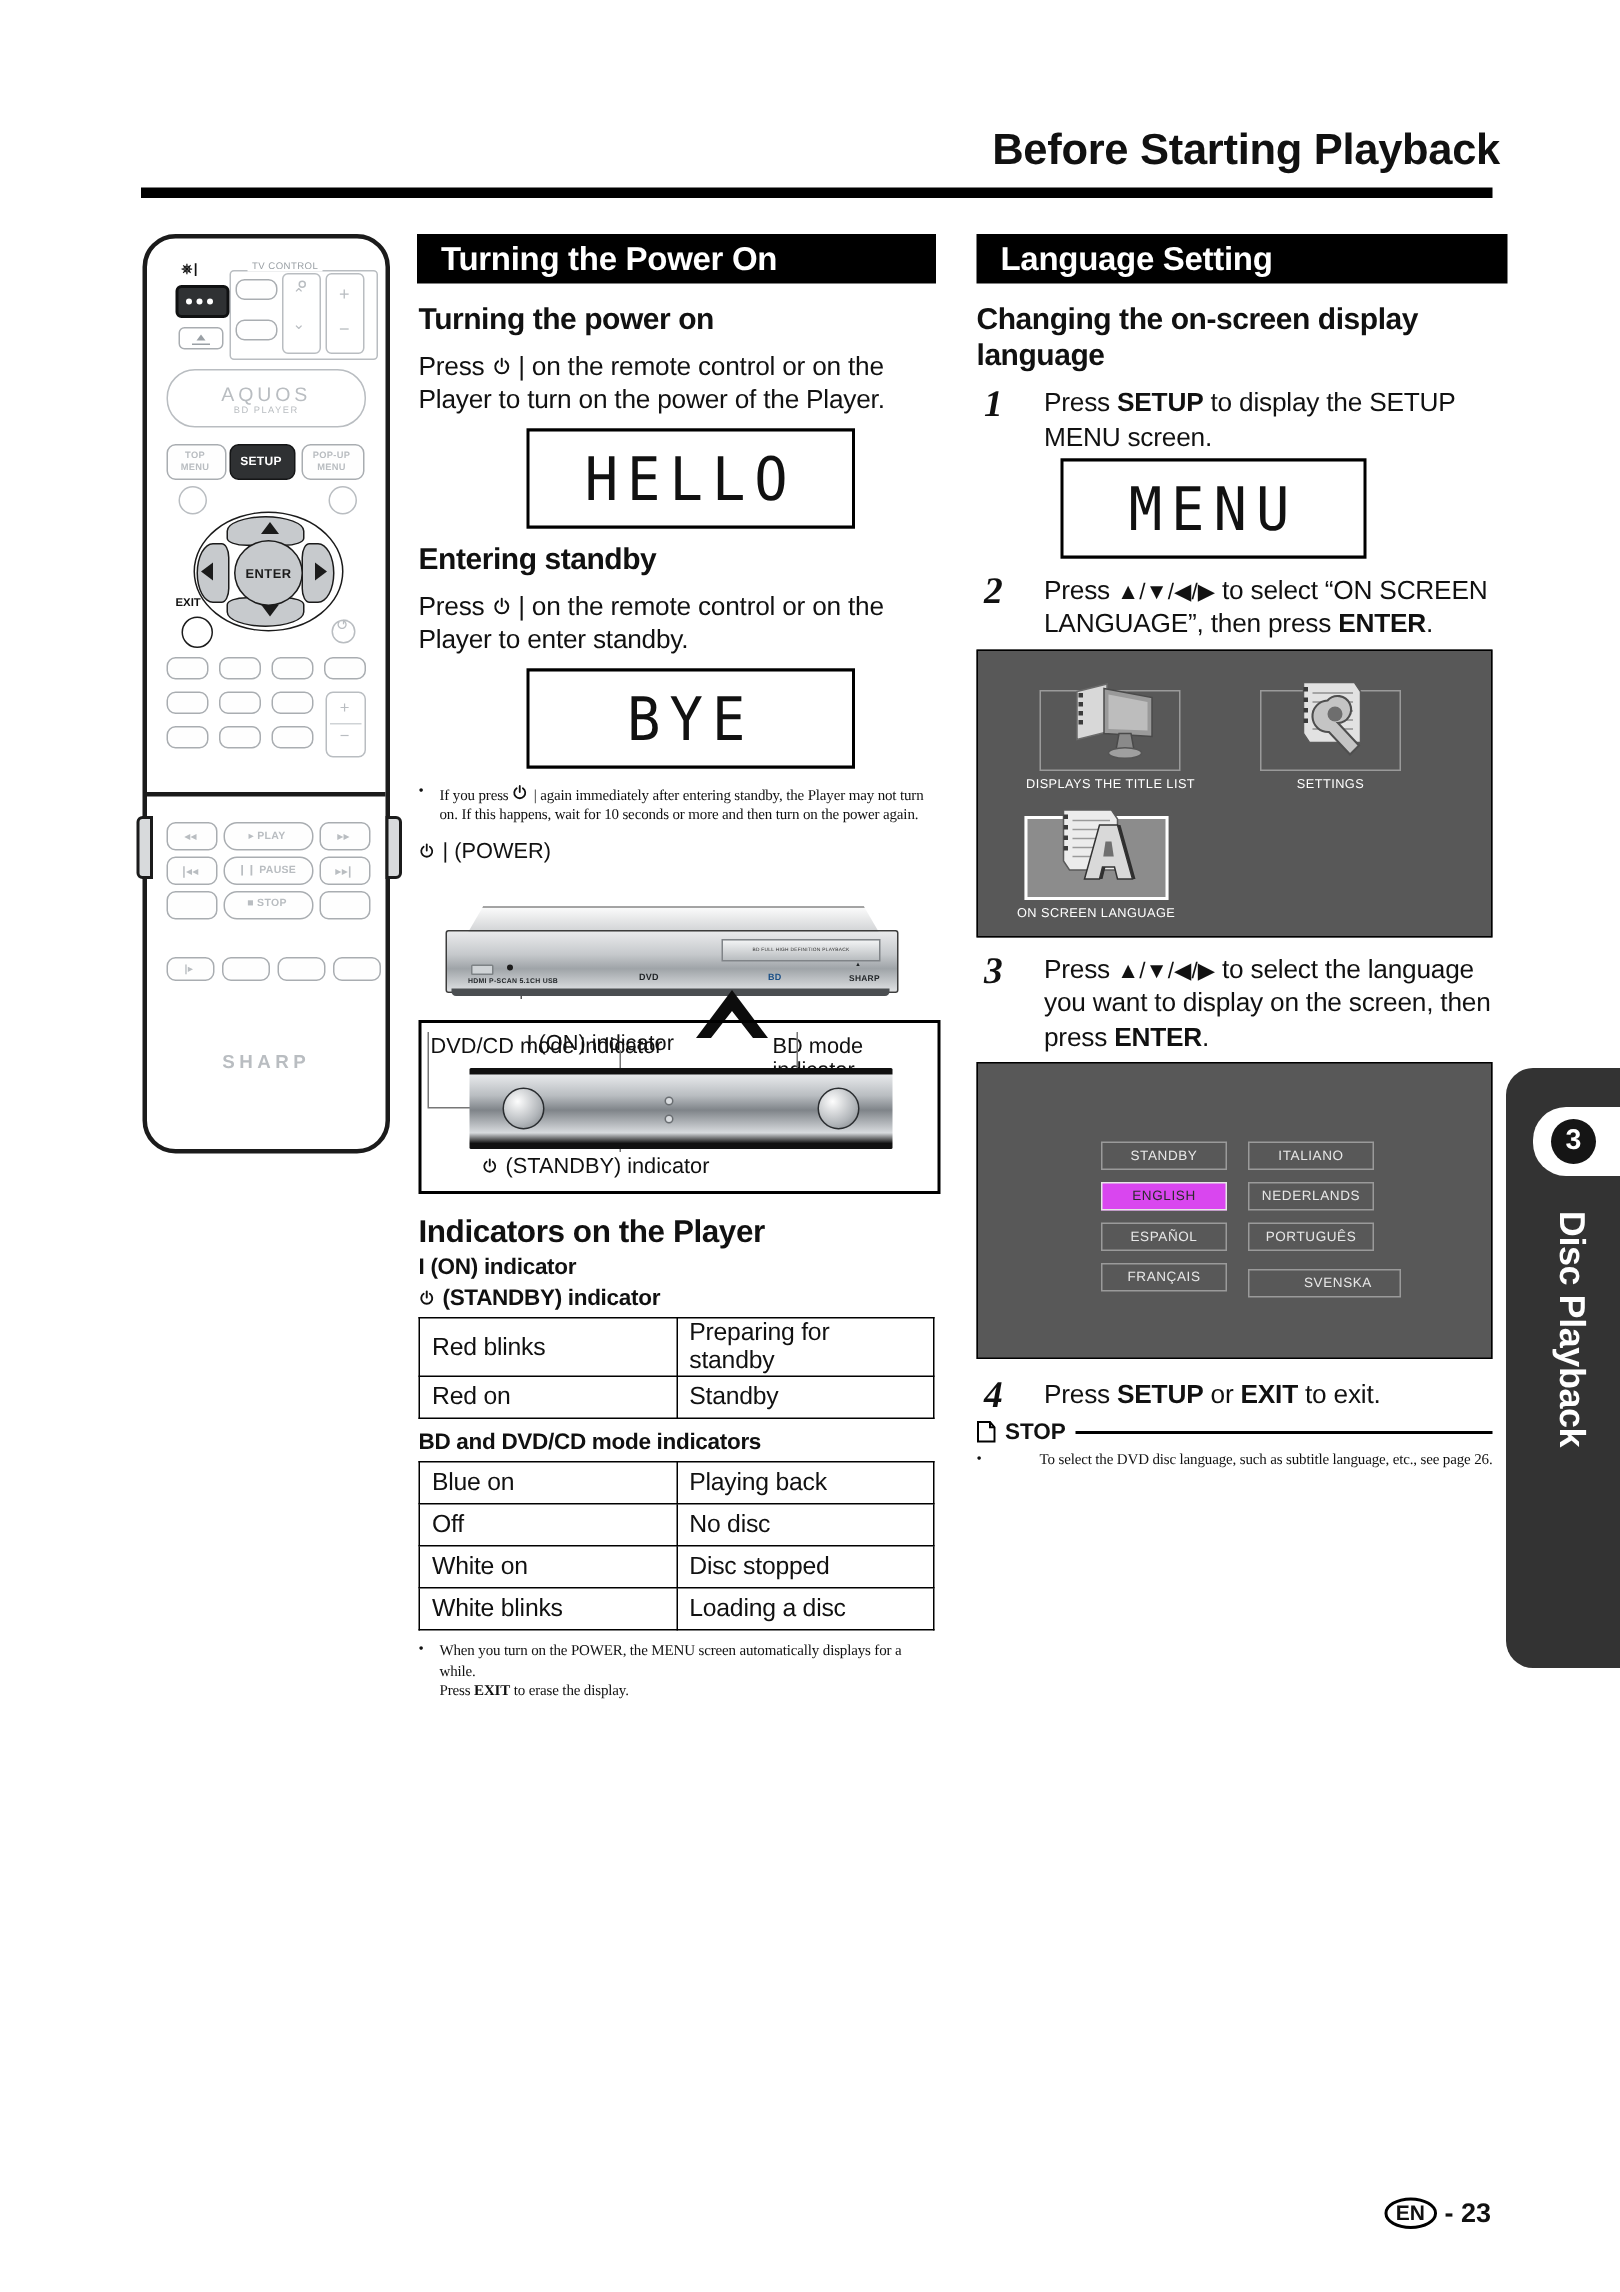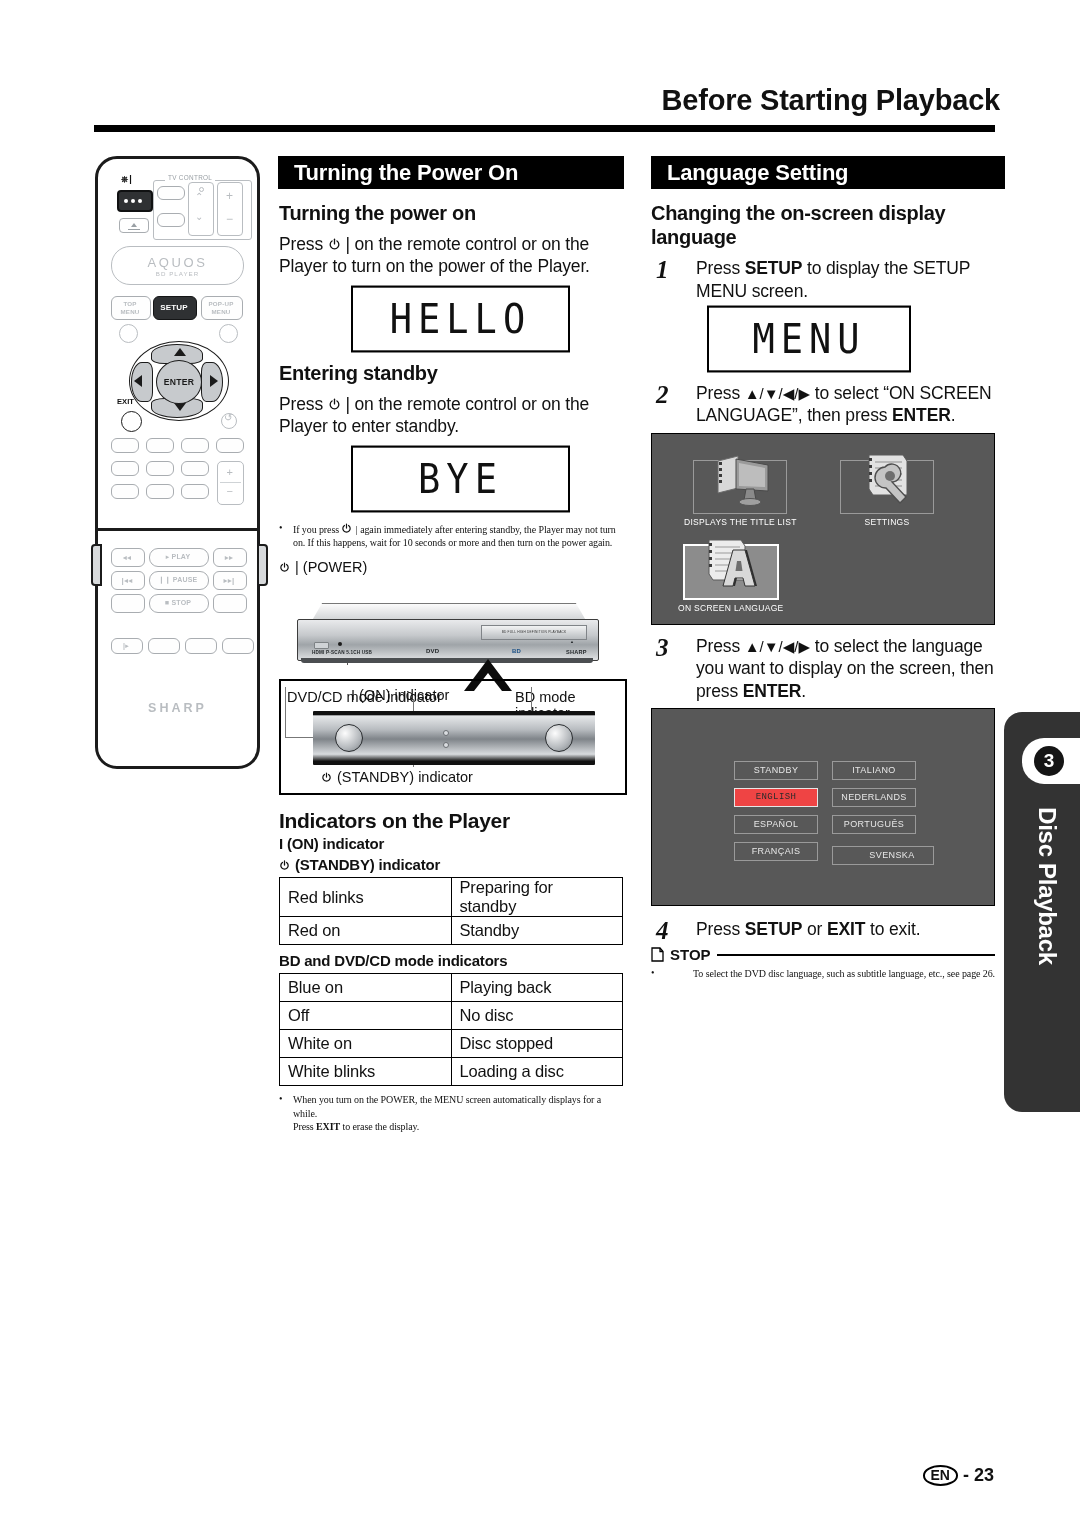--- a/index.html
+++ b/index.html
@@ -154,21 +154,21 @@
   .menu-cap{color:#fff;font-size:8.5px;margin-top:3px;letter-spacing:.3px;white-space:nowrap;}
 
   .icon-tv{position:absolute;left:14px;top:-8px;width:72px;height:56px;}
   .icon-wr{position:absolute;left:18px;top:-10px;width:64px;height:58px;}
   .icon-lang{position:absolute;left:12px;top:-12px;width:70px;height:62px;}
 
   .lang-btn{
     position:absolute;width:82px;height:17px;border:1px solid #9a9a9a;
     color:#e8e8e8;font-size:9px;text-align:center;line-height:17px;letter-spacing:.4px;
   }
-  .lang-btn.sel{background:#ef4444;color:#2b2b2b;border-color:#e6e6e6;font-family:Liberation Mono, monospace;}
+  .lang-btn.sel{background:#d946ef;color:#2b2b2b;border-color:#e6e6e6;}
 
   #note-right{margin-top:4px;}
   #note-title{display:flex;align-items:center;gap:6px;font-size:15px;font-weight:bold;}
   #note-rule{flex:1;height:2px;background:#000;}
   #note-doc{width:13px;height:15px;}
 
   
   #side-tab{
     position:absolute;left:1004px;top:712px;width:86px;height:400px;
     background:#333;border-radius:18px 0 0 18px;

